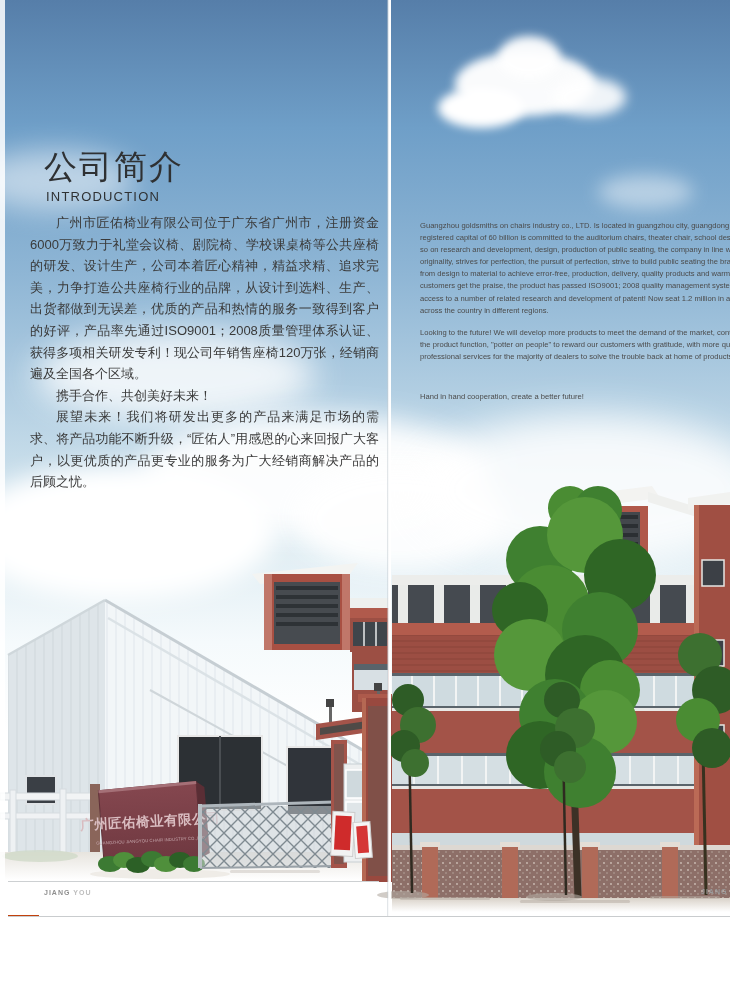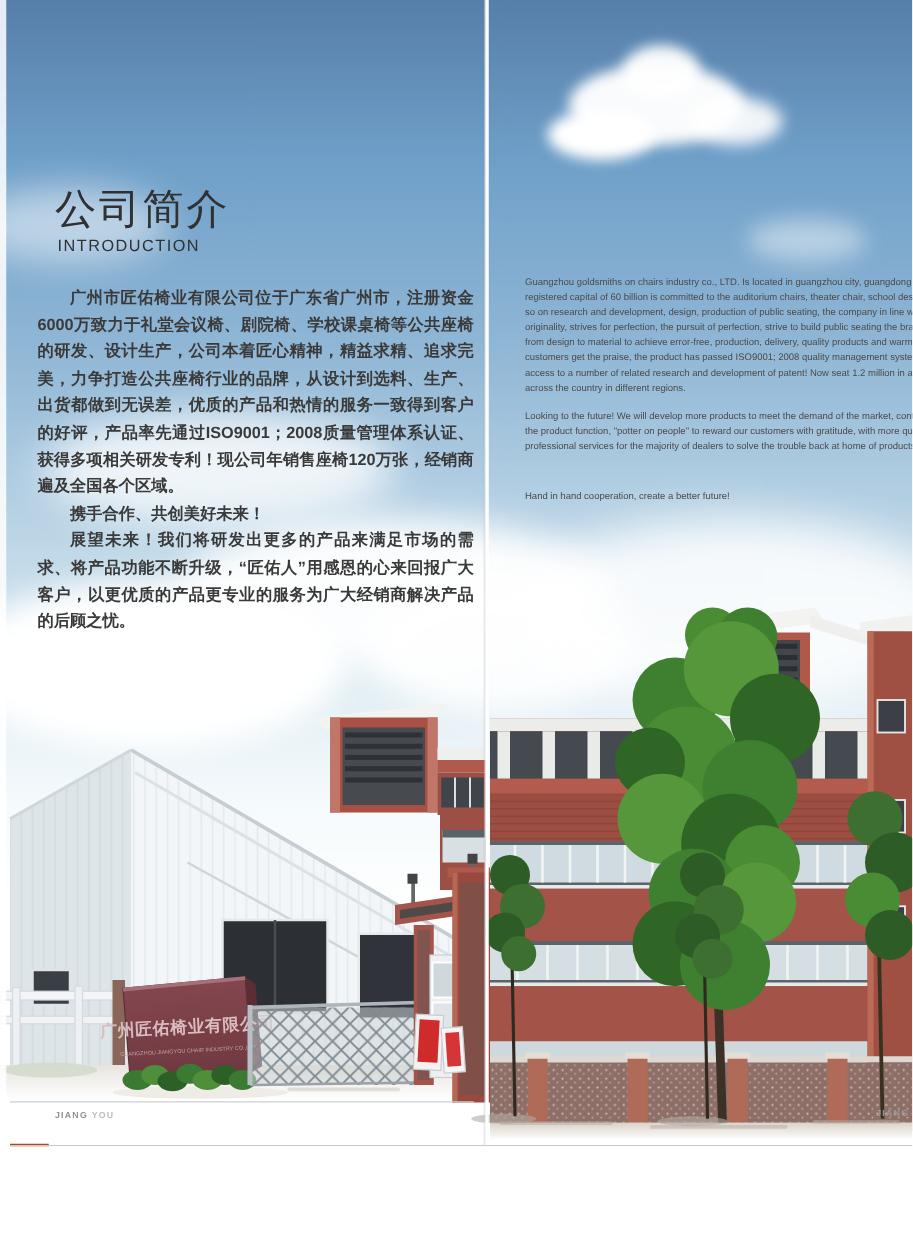--- a/index.html
+++ b/index.html
@@ -15,21 +15,21 @@
   .c2{left:-25px;top:150px;width:160px;height:60px;filter:blur(14px);opacity:.5;}
   .c3{left:35px;top:330px;width:280px;height:90px;filter:blur(16px);opacity:.8;}
   .c4{left:140px;top:415px;width:350px;height:120px;filter:blur(14px);opacity:.95;}
   .c5{left:-35px;top:465px;width:310px;height:135px;filter:blur(12px);}
   .c6{left:295px;top:465px;width:210px;height:105px;filter:blur(12px);opacity:.92;}
   .c7{left:415px;top:415px;width:350px;height:150px;filter:blur(18px);opacity:.85;}
   .c8{left:598px;top:175px;width:95px;height:34px;filter:blur(9px);opacity:.45;}
 
   .title-zh{position:absolute;left:44px;top:149px;font-size:33px;font-weight:400;letter-spacing:2px;color:#2f3133;line-height:1.1;}
   .title-en{position:absolute;left:46px;top:189px;font-size:13px;font-weight:400;letter-spacing:1.2px;color:#2f3133;}
-  .zh-body{position:absolute;left:30px;top:227px;width:349px;font-size:13px;font-weight:700;line-height:21.6px;color:#3a3a3a;text-align:justify;}
+  .zh-body{position:absolute;left:30px;top:212px;width:349px;font-size:13px;font-weight:400;line-height:21.6px;color:#3a3a3a;text-align:justify;}
   .zh-body p{margin:0;text-indent:2em;}
   .en-body{position:absolute;left:420px;top:220px;width:378px;font-size:7.6px;line-height:12.1px;color:#4b4b4b;}
   .en-body p{margin:0;}
   .en-body .p2{margin-top:10px;}
   .en-body .p3{margin-top:28px;}
 
   .photo-svg{position:absolute;left:0;top:0;}
 
   .gutter{position:absolute;left:387px;top:0;width:4px;height:917px;background:linear-gradient(90deg,rgba(110,130,145,.28),#ffffff 45%,#ffffff);}
   .left-edge{position:absolute;left:0;top:0;width:5px;height:917px;background:rgba(255,255,255,.85);}

